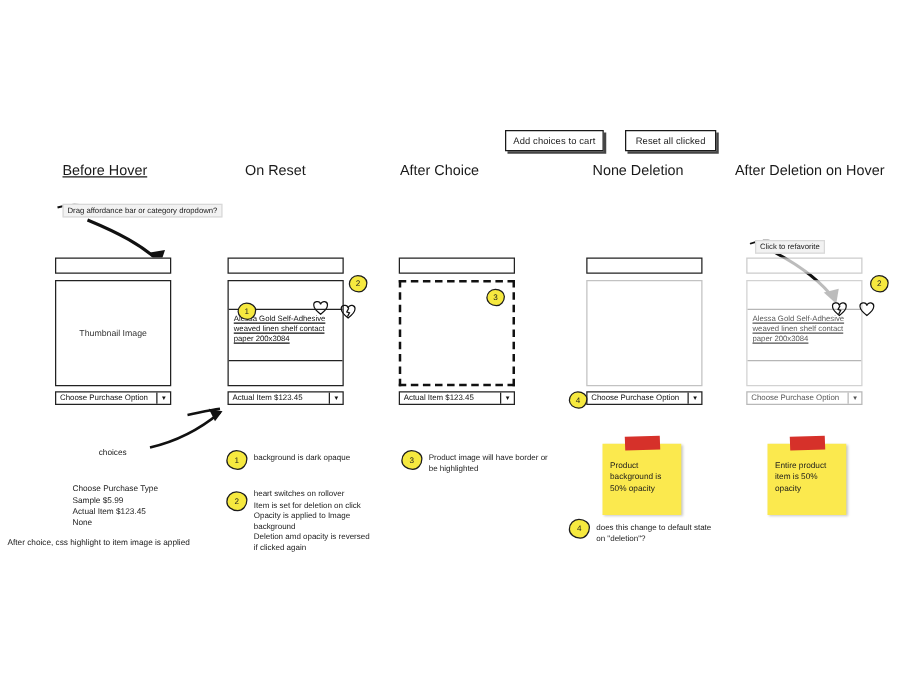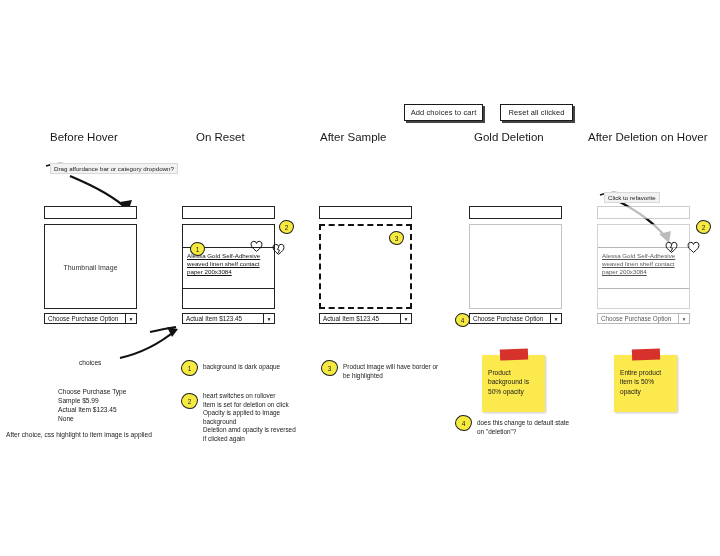--- a/index.html
+++ b/index.html
@@ -33,21 +33,21 @@
   #btn-add { left: 404px; top: 104px; width: 77px; }
   #btn-reset { left: 500px; top: 104px; width: 71px; }
 
   
   .col-head {
     position: absolute;
     font-size: 11.5px;
     color: #1a1a1a;
     white-space: nowrap;
   }
-  #head-0 { left: 50px;  top: 131px; }
+  #head-0 { left: 50px;  top: 131px; text-decoration: underline; }
   #head-1 { left: 196px; top: 131px; }
   #head-2 { left: 320px; top: 131px; }
   #head-3 { left: 474px; top: 131px; }
   #head-4 { left: 588px; top: 131px; text-align: right; }
 
   
   .callout {
     position: absolute;
     font-size: 6.2px;
     background: #f2f2f2;
@@ -215,22 +215,22 @@
     <path d="M600,195 C610,191 620,192 626,196" fill="none" stroke="#111" stroke-width="1.5"></path>
     <path d="M616,200 C636,210 656,224 668,240" fill="none" stroke="#111" stroke-width="2.4"></path>
     <polygon points="669,243 659,234 671,231" fill="#111"></polygon>
   </svg>
 
   <div class="top-btn" id="btn-add">Add choices to cart</div>
   <div class="top-btn" id="btn-reset">Reset all clicked</div>
 
   <div class="col-head" id="head-0">Before Hover</div>
   <div class="col-head" id="head-1">On Reset</div>
-  <div class="col-head" id="head-2">After Sample</div>
-  <div class="col-head" id="head-3">Gold Deletion</div>
+  <div class="col-head" id="head-2">After Choice</div>
+  <div class="col-head" id="head-3">None Deletion</div>
   <div class="col-head" id="head-4">After Deletion on Hover</div>
 
   <div class="callout" id="callout-drag">Drag affordance bar or category dropdown?</div>
   <div class="callout" id="callout-refav">Click to refavorite</div>
 
   <div class="card" style="left:44px; top:206px; width:93px;">
     <div class="drag-bar"></div>
     <div class="img-box" style="height:85px;">
       <div class="thumb-label">Thumbnail Image</div>
     </div>

